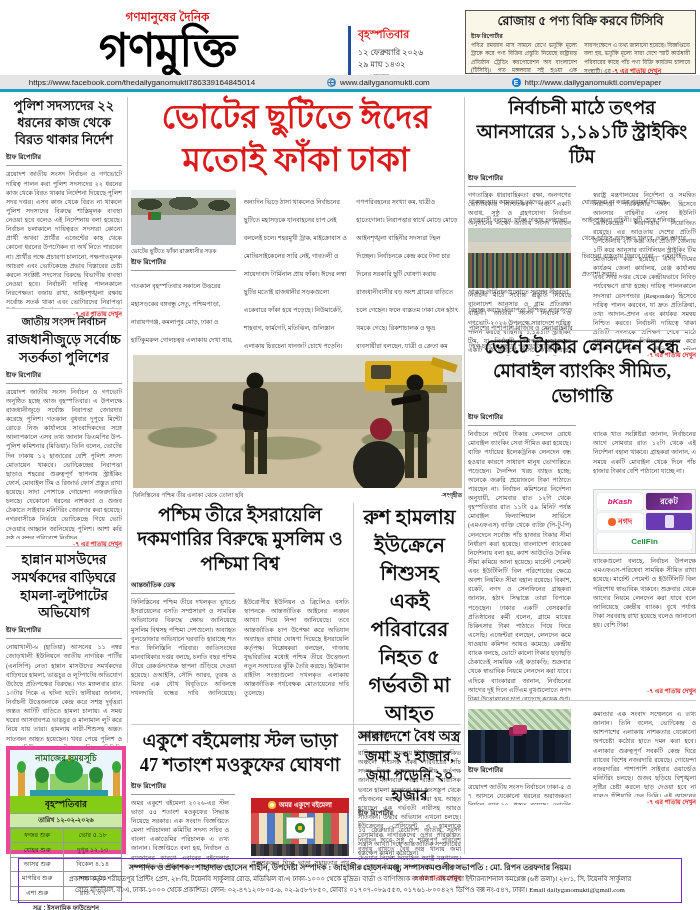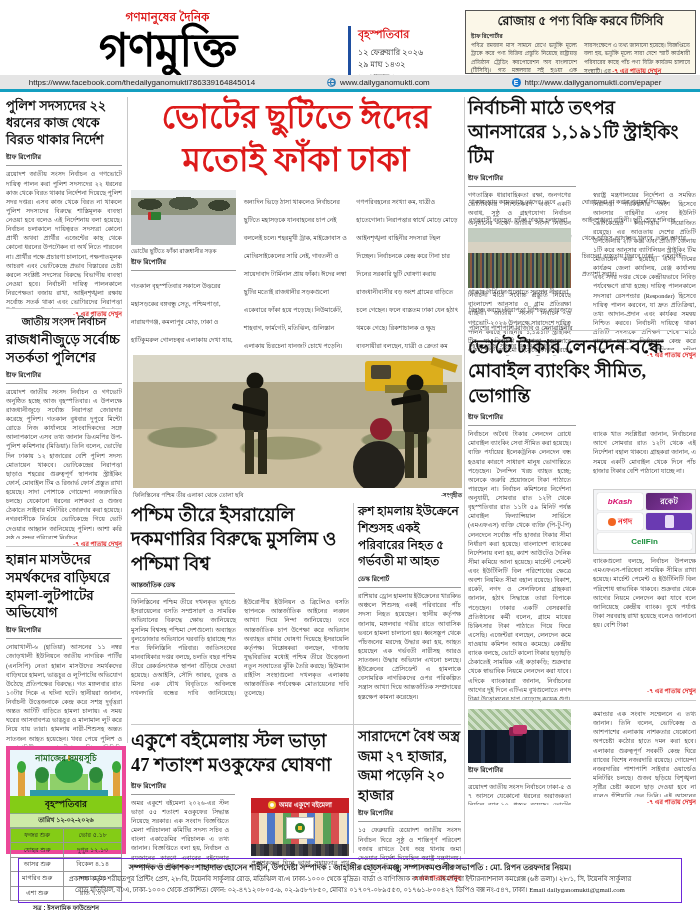--- a/index.html
+++ b/index.html
@@ -4,21 +4,21 @@
 <style>
   :root{
     --accent_red:#dd1a1a;
     --rule_teal:#149fc0;
     --link_blue:#1f4fa0;
   }
   *{margin:0;padding:0;box-sizing:border-box;}
   body{background:#fff;font-family:"Liberation Serif", serif;}
   .page{position:relative;width:700px;height:910px;background:#fff;overflow:hidden;color:#1a1a1a;}
   .abs{position:absolute;}
-  .hd{font-weight:bold;line-height:1.32;color:#111;}
+  .hd{font-weight:bold;text-align:center;line-height:1.32;color:#111;}
   .byline{font-size:6.4px;font-weight:bold;color:#111;border-bottom:0.6px solid #9a9a9a;padding-bottom:2px;margin-bottom:3px;font-family:"Liberation Sans",sans-serif;}
   .body-txt{font-size:6.25px;line-height:1.46;text-align:justify;color:#2d2d2d;overflow:hidden;}
   .more{color:var(--accent_red);font-weight:bold;text-align:right;font-size:6.25px;}
   .vline{width:1px;background:#c8c8c8;}
   .hline{height:1px;background:#c8c8c8;}
   
   .tagline{color:var(--accent_red);font-weight:bold;font-size:12px;text-align:center;font-family:"Liberation Sans",sans-serif;}
   .logo{font-size:46px;font-weight:900;letter-spacing:-1px;line-height:1.02;text-align:center;color:#000;}
   .logo-sub{font-size:12px;font-weight:bold;text-align:right;color:#111;margin-top:-2px;}
   .dateblock{border-left:3px solid var(--link_blue);padding-left:7px;font-family:"Liberation Sans",sans-serif;}
@@ -239,21 +239,21 @@
     <span class="capline" style="font-weight:bold;">-সংগৃহীত</span>
   </div>
 
   <div class="abs" style="left:131px;top:503px;width:218px;">
     <div class="hd h-m">পশ্চিম তীরে ইসরায়েলি দকমণারির বিরুদ্ধে মুসলিম ও পশ্চিমা বিশ্ব</div>
     <div class="byline" style="margin-top:4px;width:104px;">আন্তর্জাতিক ডেস্ক</div>
     <div class="body-txt" style="height:147px;column-count:2;column-gap:8px;"><span>ফিলিস্তিনের পশ্চিম তীরে দখলকৃত ভূখণ্ডে ইসরায়েলের বসতি সম্প্রসারণ ও সামরিক অভিযানের বিরুদ্ধে ক্ষোভ জানিয়েছে মুসলিম বিশ্বসহ পশ্চিমা দেশগুলো। অব্যাহত বুলডোজার অভিযানে ঘরবাড়ি হারাচ্ছে শত শত ফিলিস্তিনি পরিবার। জাতিসংঘের মানবাধিকার দপ্তর বলছে, চলতি বছর পশ্চিম তীরে রেকর্ডসংখ্যক স্থাপনা গুঁড়িয়ে দেওয়া হয়েছে। ওআইসি, সৌদি আরব, তুরস্ক ও মিসর এক যৌথ বিবৃতিতে অবিলম্বে দখলদারি বন্ধের দাবি জানিয়েছে। ইউরোপীয় ইউনিয়ন ও ব্রিটেনও বসতি স্থাপনকে আন্তর্জাতিক আইনের লঙ্ঘন আখ্যা দিয়ে নিন্দা জানিয়েছে। তবে আন্তর্জাতিক চাপ উপেক্ষা করে অভিযান অব্যাহত রাখার ঘোষণা দিয়েছে ইসরায়েলি কর্তৃপক্ষ। বিশ্লেষকরা বলছেন, গাজায় যুদ্ধবিরতির মধ্যেই পশ্চিম তীরে উত্তেজনা নতুন সংঘাতের ঝুঁকি তৈরি করছে। হিউম্যান রাইটস সংস্থাগুলো দখলকৃত এলাকায় আন্তর্জাতিক পর্যবেক্ষক মোতায়েনের দাবি তুলেছে।</span></div>
   </div>
 
   <div class="abs" style="left:358px;top:503px;width:103px;">
-    <div class="hd" style="font-size:12px;line-height:1.4;">রুশ হামলায় ইউক্রেনে শিশুসহ একই পরিবারের নিহত ৫ গর্ভবতী মা আহত</div>
+    <div class="hd" style="font-size:20px;line-height:1.4;">রুশ হামলায় ইউক্রেনে শিশুসহ একই পরিবারের নিহত ৫ গর্ভবতী মা আহত</div>
     <div class="byline" style="margin-top:4px;">ডেস্ক রিপোর্ট</div>
     <div class="body-txt" style="height:112px;"><span>রাশিয়ার ড্রোন হামলায় ইউক্রেনের খারকিভ অঞ্চলে শিশুসহ একই পরিবারের পাঁচ সদস্য নিহত হয়েছেন। স্থানীয় কর্তৃপক্ষ জানায়, মঙ্গলবার গভীর রাতে আবাসিক ভবনে হামলা চালানো হয়। ধ্বংসস্তূপ থেকে পাঁচজনের মরদেহ উদ্ধার করা হয়, আহত হয়েছেন এক গর্ভবতী নারীসহ আরও সাতজন। উদ্ধার অভিযান এখনো চলছে। ইউক্রেনের প্রেসিডেন্ট এ হামলাকে বেসামরিক নাগরিকদের ওপর পরিকল্পিত সন্ত্রাস আখ্যা দিয়ে আন্তর্জাতিক সম্প্রদায়ের হস্তক্ষেপ কামনা করেছেন।</span></div>
   </div>
 
   <div class="abs hline" style="left:131px;top:724px;width:330px;"></div>
 
   <div class="abs" style="left:131px;top:729px;width:218px;">
     <div class="hd h-m">একুশে বইমেলায় স্টল ভাড়া 47 শতাংশ মওকুফের ঘোষণা</div>
     <div class="byline" style="margin-top:3px;width:104px;">ষ্টাফ রিপোর্টার</div>
     <div class="twocol" style="height:70px;">

